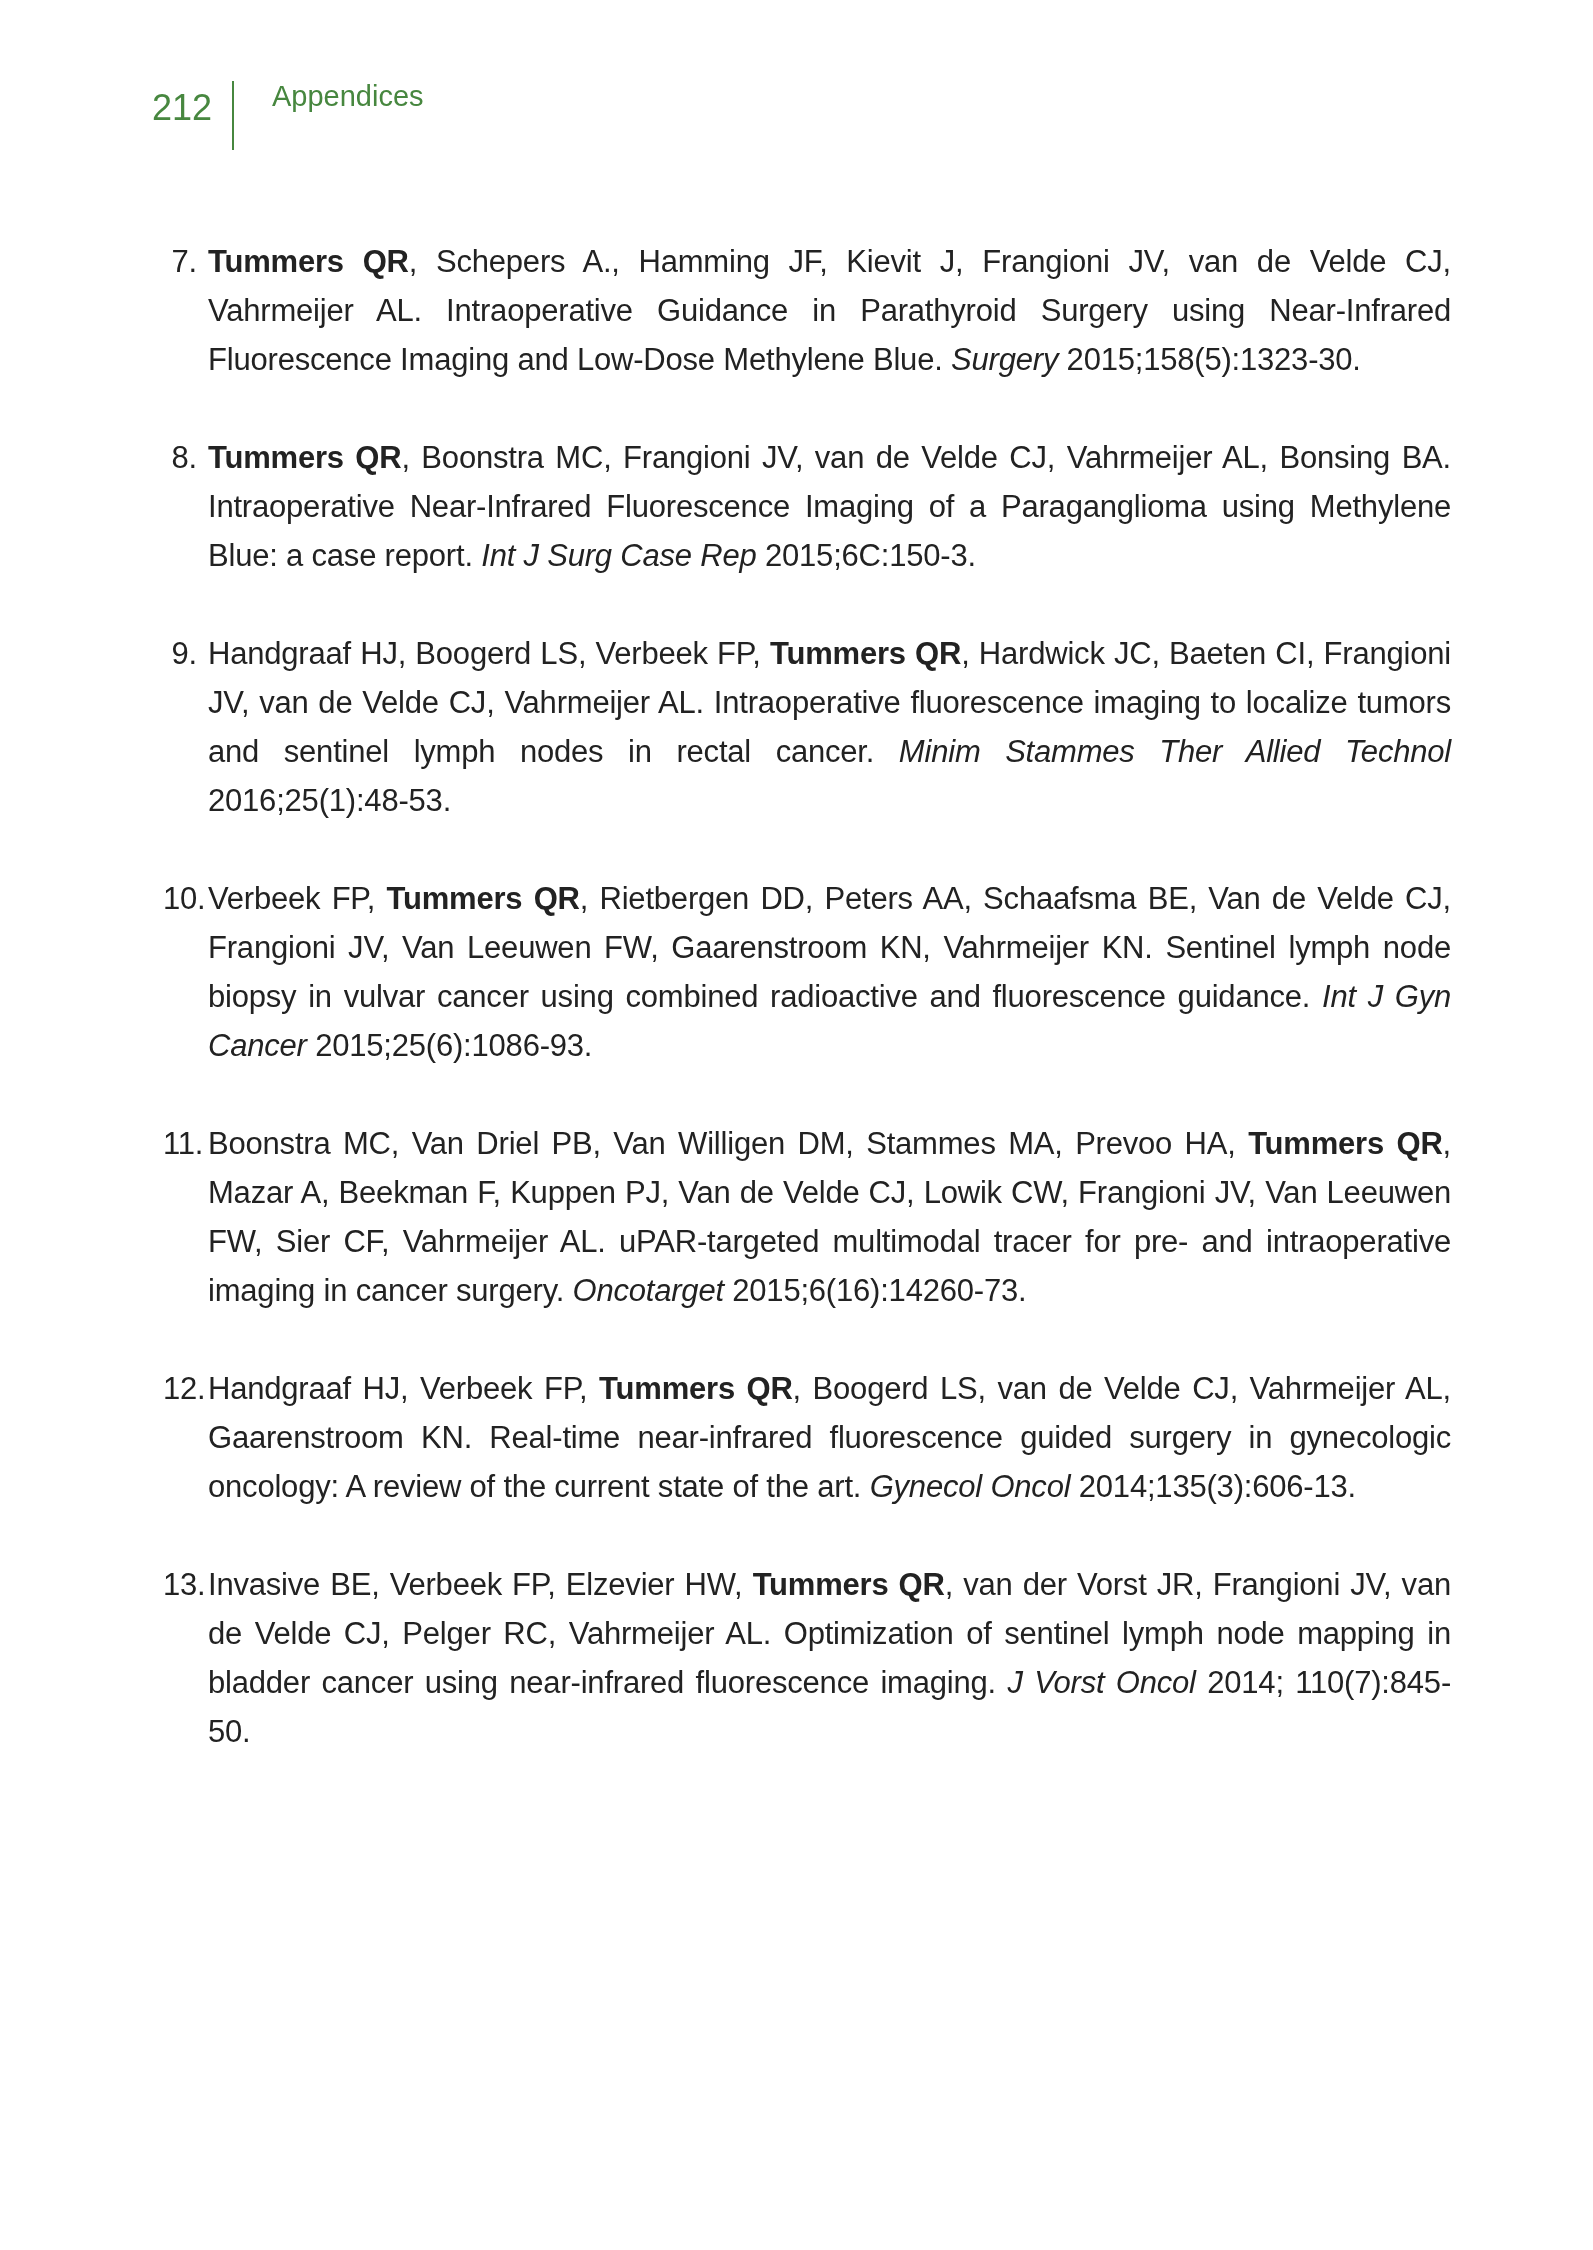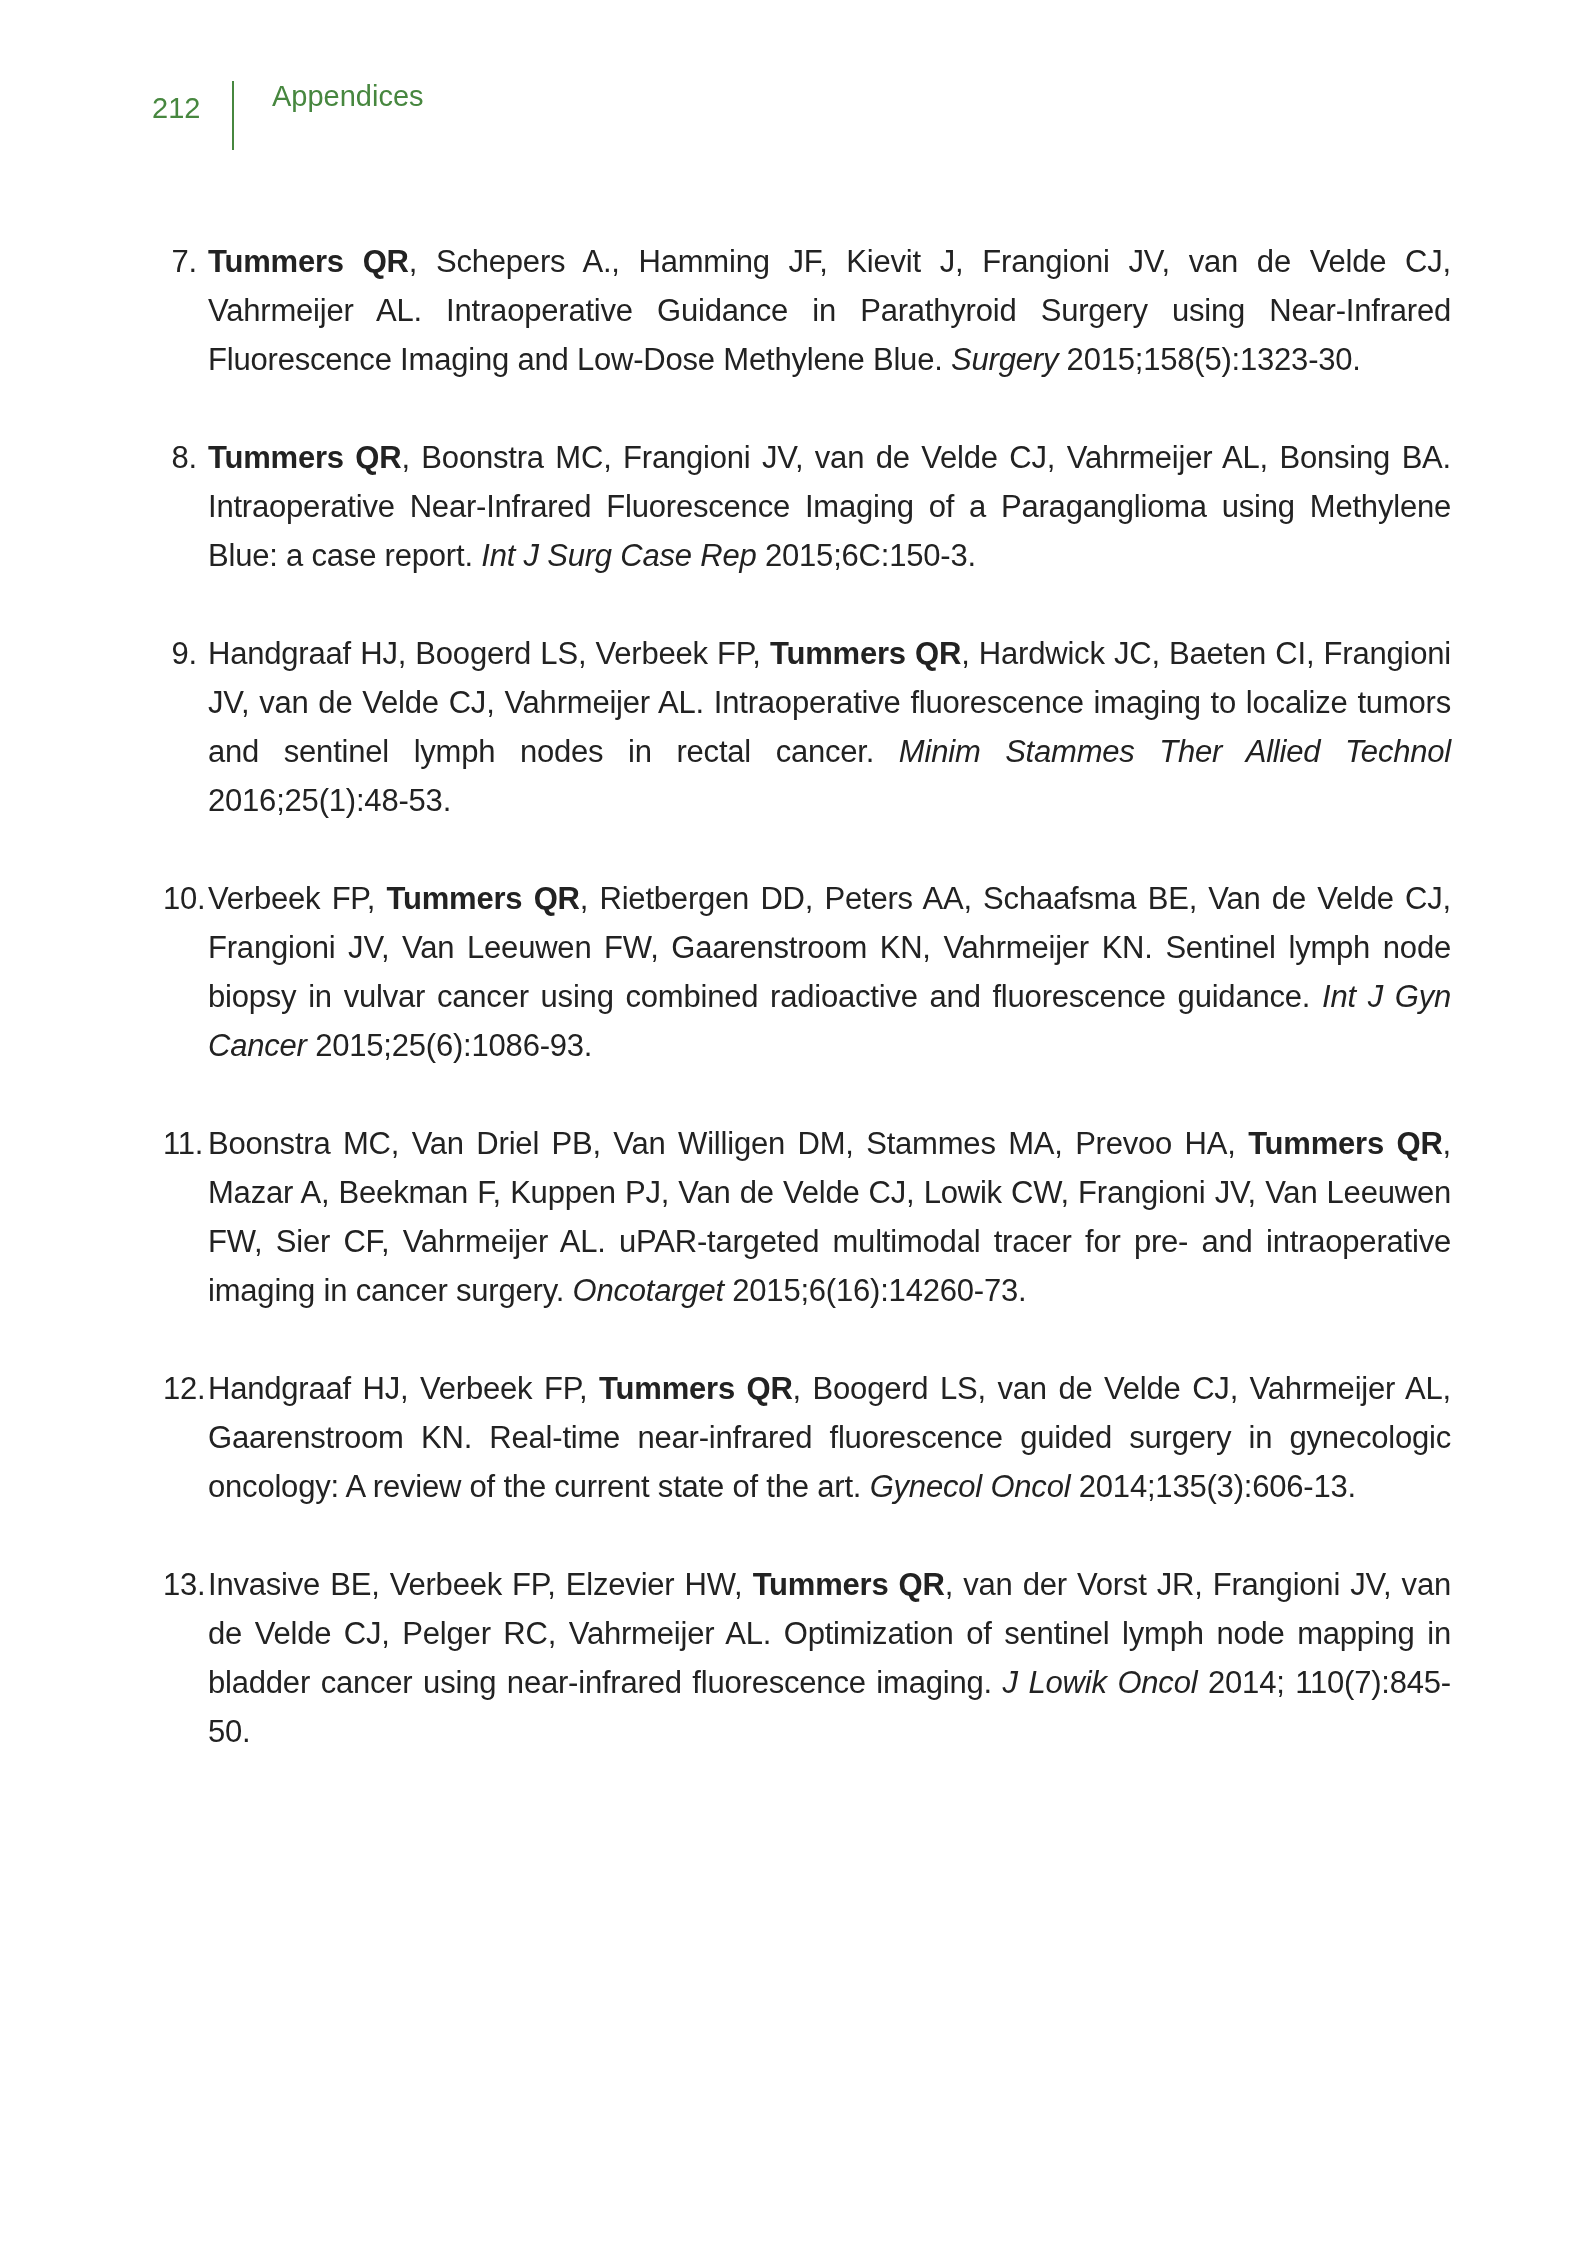--- a/index.html
+++ b/index.html
@@ -7,21 +7,21 @@
   body {
     position: relative;
     background: var(--bg, #ffffff);
     color: var(--text, #222222);
     font-family: "Liberation Sans", sans-serif;
     -webkit-font-smoothing: antialiased;
   }
   .page-header-number {
     position: absolute;
     left: 152px; top: 92px;
-    font-size: 29px; line-height: 32px;
+    font-size: 36px; line-height: 32px;
     color: var(--accent, #47873f);
   }
   .page-header-divider {
     position: absolute;
     left: 232px; top: 81px;
     width: 2px; height: 69px;
     background: var(--accent, #47873f);
   }
   .page-header-title {
     position: absolute;
@@ -81,15 +81,15 @@
     <div class="ref">
       <span class="ref-num">11.</span>
       <p class="ref-text"><span>Boonstra MC, Van Driel PB, Van Willigen DM, Stammes MA, Prevoo HA, </span><b>Tummers QR</b><span>, Mazar A, Beekman F, Kuppen PJ, Van de Velde CJ, Lowik CW, Frangioni JV, Van Leeuwen FW, Sier CF, Vahrmeijer AL. uPAR-targeted multimodal tracer for pre- and intraoperative imaging in cancer surgery. </span><i>Oncotarget</i><span> 2015;6(16):14260-73.</span></p>
     </div>
     <div class="ref">
       <span class="ref-num">12.</span>
       <p class="ref-text"><span>Handgraaf HJ, Verbeek FP, </span><b>Tummers QR</b><span>, Boogerd LS, van de Velde CJ, Vahrmeijer AL, Gaarenstroom KN. Real-time near-infrared fluorescence guided surgery in gynecologic oncology: A review of the current state of the art. </span><i>Gynecol Oncol</i><span> 2014;135(3):606-13.</span></p>
     </div>
     <div class="ref">
       <span class="ref-num">13.</span>
-      <p class="ref-text"><span>Invasive BE, Verbeek FP, Elzevier HW, </span><b>Tummers QR</b><span>, van der Vorst JR, Frangioni JV, van de Velde CJ, Pelger RC, Vahrmeijer AL. Optimization of sentinel lymph node mapping in bladder cancer using near-infrared fluorescence imaging. </span><i>J Lowik Oncol</i><span> 2014; 110(7):845-50.</span></p>
+      <p class="ref-text"><span>Invasive BE, Verbeek FP, Elzevier HW, </span><b>Tummers QR</b><span>, van der Vorst JR, Frangioni JV, van de Velde CJ, Pelger RC, Vahrmeijer AL. Optimization of sentinel lymph node mapping in bladder cancer using near-infrared fluorescence imaging. </span><i>J Vorst Oncol</i><span> 2014; 110(7):845-50.</span></p>
     </div>
   </main>
 
 </body></html>

